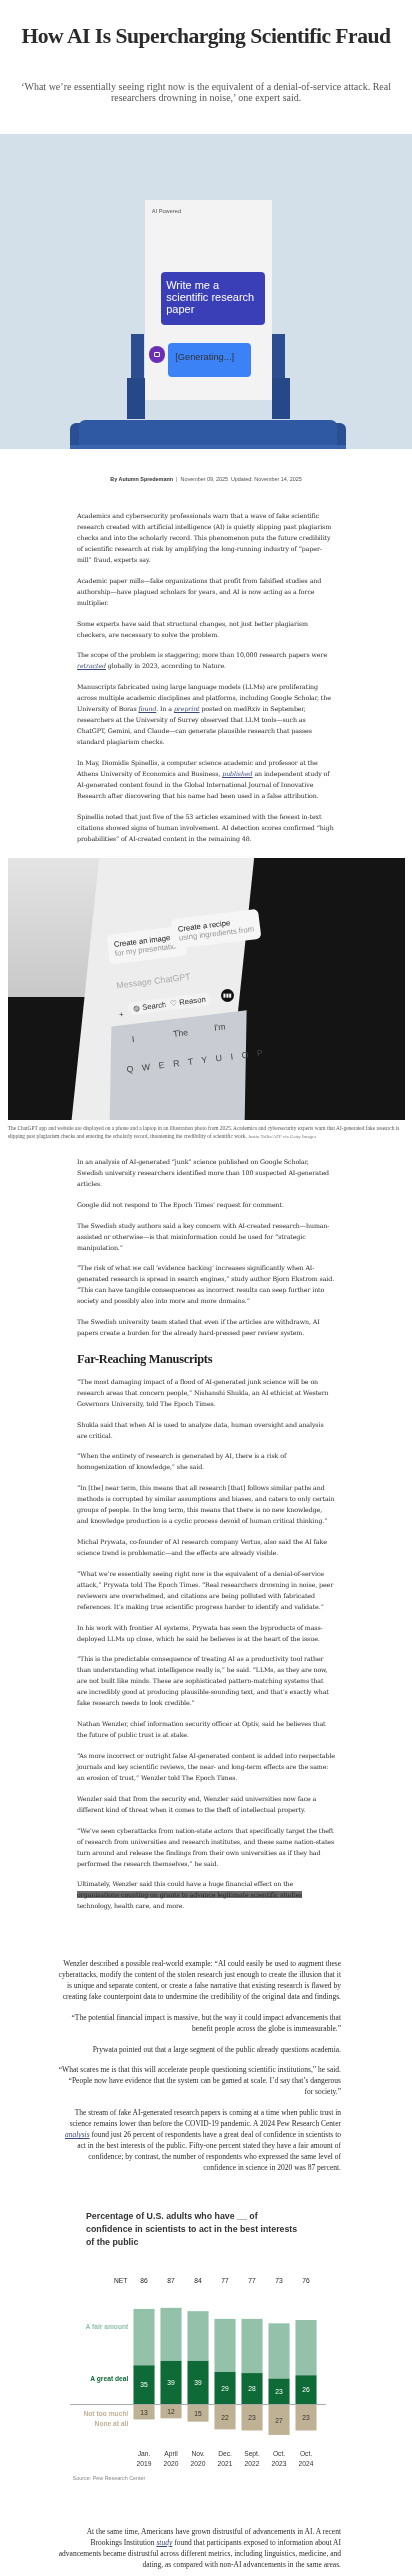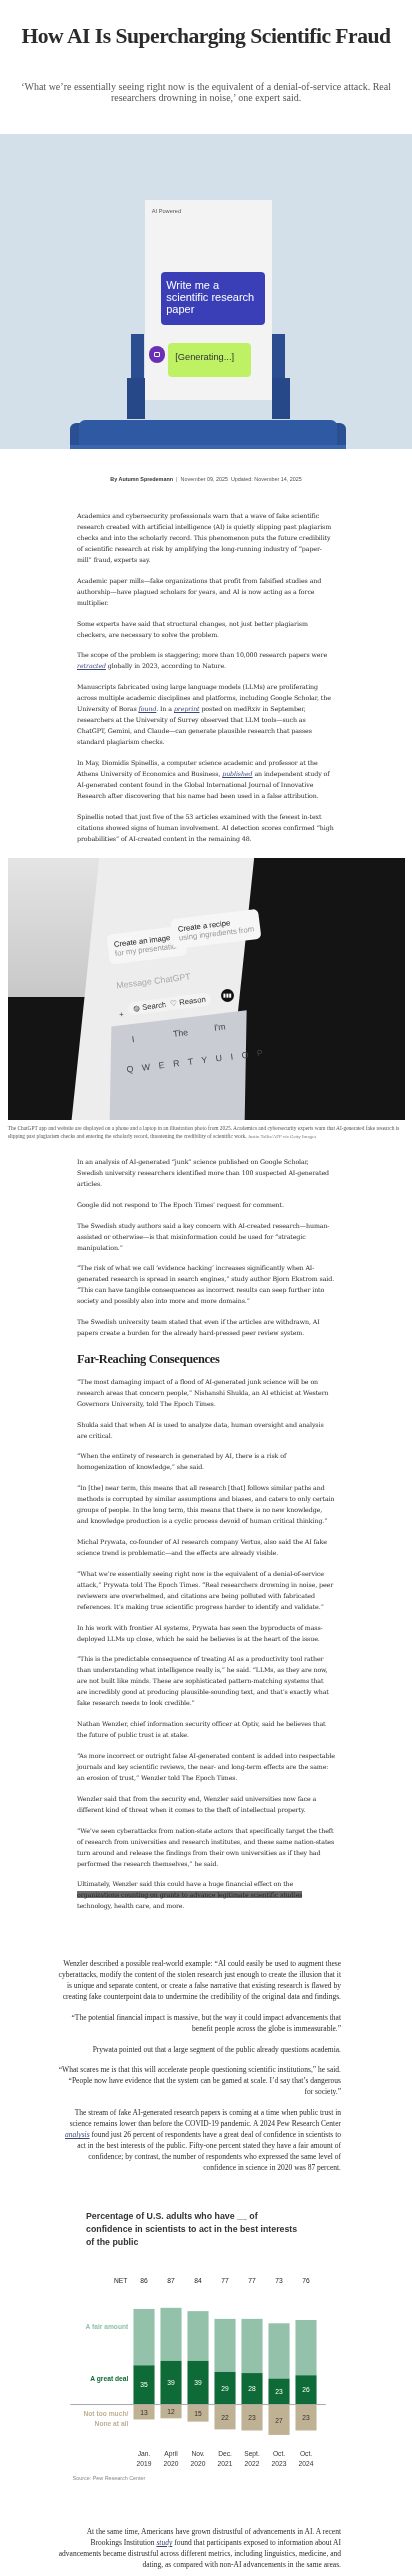--- a/index.html
+++ b/index.html
@@ -8,21 +8,21 @@
 
   .headline { position: absolute; top: 23px; left: 0; width: 412px; text-align: center; font-family: "Liberation Serif", serif; font-weight: bold; font-size: 21.6px; line-height: 26px; color: #2b2b2b; letter-spacing: -0.5px; }
   .subhead { position: absolute; top: 81px; left: 20.6px; width: 371px; text-align: center; font-family: "Liberation Serif", serif; font-size: 10px; line-height: 11.3px; color: #555; }
 
   .hero { position: absolute; top: 134px; left: 0; width: 412px; height: 315px; background: #d3e0ea; overflow: hidden; }
   .paper-top { position: absolute; left: 145px; top: 66px; width: 127px; height: 200px; background: #f3f3f3; }
   .paper-label { position: absolute; left: 6.7px; top: 8.2px; font-family: "Liberation Sans", sans-serif; font-size: 5.7px; color: #555; }
   .prompt-bubble { position: absolute; left: 15.5px; top: 72px; width: 104px; height: 53px; background: #3a3fb8; border-radius: 4.1px; color: #fff; font-family: "Liberation Sans", sans-serif; font-size: 11px; line-height: 12px; padding: 7.2px 5.7px; }
   .bot-avatar { position: absolute; left: 3.6px; top: 146px; width: 16.5px; height: 16.5px; border-radius: 50%; background: #6b2fb5; display: flex; align-items: center; justify-content: center; }
   .bot-avatar span { display: block; width: 6.2px; height: 5.2px; border: 1px solid #fff; border-radius: 1px; }
-  .gen-bubble { position: absolute; left: 23px; top: 143px; width: 83px; height: 34px; background: #bef264; border-radius: 4.1px; font-family: "Liberation Sans", sans-serif; font-size: 9.3px; color: #333; padding: 9.3px 7.2px; }
+  .gen-bubble { position: absolute; left: 23px; top: 143px; width: 83px; height: 34px; background: #3b82f6; border-radius: 4.1px; font-family: "Liberation Sans", sans-serif; font-size: 9.3px; color: #333; padding: 9.3px 7.2px; }
   .pb-l { position: absolute; left: 131px; top: 200px; width: 13.4px; height: 62px; background: #2c4d8f; }
   .pb-r { position: absolute; left: 272px; top: 200px; width: 13.4px; height: 62px; background: #2c4d8f; }
   .pb-l2 { position: absolute; left: 127px; top: 244px; width: 17.5px; height: 41px; background: #274888; }
   .pb-r2 { position: absolute; left: 272px; top: 244px; width: 17.5px; height: 41px; background: #274888; }
   .printer-body { position: absolute; left: 70px; top: 289px; width: 276px; height: 103px; background: #2a4f93; border-radius: 6.2px 6.2px 2.1px 2.1px; }
   .printer-lid { position: absolute; left: 79px; top: 286px; width: 258px; height: 25px; background: #2f5aa3; border-radius: 6.2px 6.2px 0 0; }
   .printer-band { position: absolute; left: 70px; top: 311px; width: 276px; height: 15.5px; background: #3a66b0; }
 
   .byline { position: absolute; top: 476px; left: 0; width: 412px; text-align: center; font-family: "Liberation Sans", sans-serif; font-size: 5.4px; color: #555; }
   .byline b { color: #333; }
@@ -118,21 +118,21 @@
   <div class="kb-row" style="left:118px; top:198px; letter-spacing:3.1px;">Q W E R T Y U I O P</div>
 </div>
 <div class="caption"><span>The ChatGPT app and website are displayed on a phone and a laptop in an illustration photo from 2025. Academics and cybersecurity experts warn that AI-generated fake research is slipping past plagiarism checks and entering the scholarly record, threatening the credibility of scientific work.</span> <span class="credit">Justin Tallis/AFP via Getty Images</span></div>
 
 <div class="col" style="top:1156px;">
   <p class="p">In an analysis of AI-generated “junk” science published on Google Scholar, Swedish university researchers identified more than 100 suspected AI-generated articles.</p>
   <p class="p">Google did not respond to The Epoch Times’ request for comment.</p>
   <p class="p">The Swedish study authors said a key concern with AI-created research—human-assisted or otherwise—is that misinformation could be used for “strategic manipulation.”</p>
   <p class="p">“The risk of what we call ‘evidence hacking’ increases significantly when AI-generated research is spread in search engines,” study author Bjorn Ekstrom said. “This can have tangible consequences as incorrect results can seep further into society and possibly also into more and more domains.”</p>
   <p class="p">The Swedish university team stated that even if the articles are withdrawn, AI papers create a burden for the already hard-pressed peer review system.</p>
-  <h2 class="h2">Far-Reaching Consequences</h2>
+  <h2 class="h2">Far-Reaching Manuscripts</h2>
   <p class="p">“The most damaging impact of a flood of AI-generated junk science will be on research areas that concern people,” Nishanshi Shukla, an AI ethicist at Western Governors University, told The Epoch Times.</p>
   <p class="p">Shukla said that when AI is used to analyze data, human oversight and analysis are critical.</p>
   <p class="p">“When the entirety of research is generated by AI, there is a risk of homogenization of knowledge,” she said.</p>
   <p class="p">“In [the] near term, this means that all research [that] follows similar paths and methods is corrupted by similar assumptions and biases, and caters to only certain groups of people. In the long term, this means that there is no new knowledge, and knowledge production is a cyclic process devoid of human critical thinking.”</p>
   <p class="p">Michal Prywata, co-founder of AI research company Vertus, also said the AI fake science trend is problematic—and the effects are already visible.</p>
   <p class="p">“What we’re essentially seeing right now is the equivalent of a denial-of-service attack,” Prywata told The Epoch Times. “Real researchers drowning in noise, peer reviewers are overwhelmed, and citations are being polluted with fabricated references. It’s making true scientific progress harder to identify and validate.”</p>
   <p class="p">In his work with frontier AI systems, Prywata has seen the byproducts of mass-deployed LLMs up close, which he said he believes is at the heart of the issue.</p>
   <p class="p">“This is the predictable consequence of treating AI as a productivity tool rather than understanding what intelligence really is,” he said. “LLMs, as they are now, are not built like minds. These are sophisticated pattern-matching systems that are incredibly good at producing plausible-sounding text, and that’s exactly what fake research needs to look credible.”</p>
   <p class="p">Nathan Wenzler, chief information security officer at Optiv, said he believes that the future of public trust is at stake.</p>
   <p class="p">“As more incorrect or outright false AI-generated content is added into respectable journals and key scientific reviews, the near- and long-term effects are the same: an erosion of trust,” Wenzler told The Epoch Times.</p>

